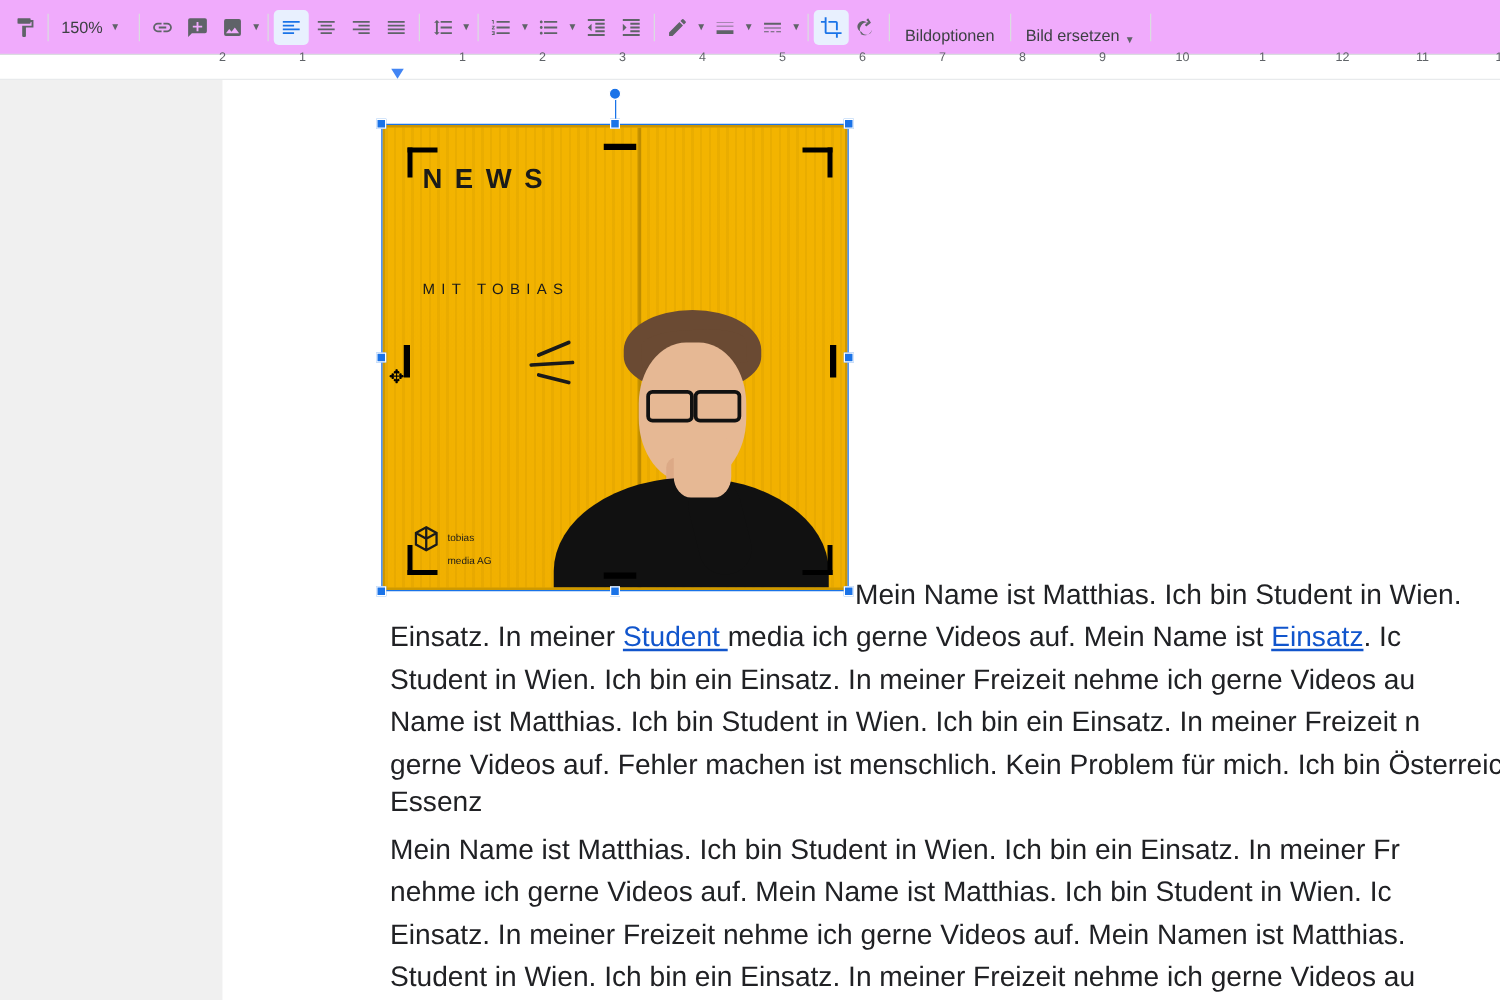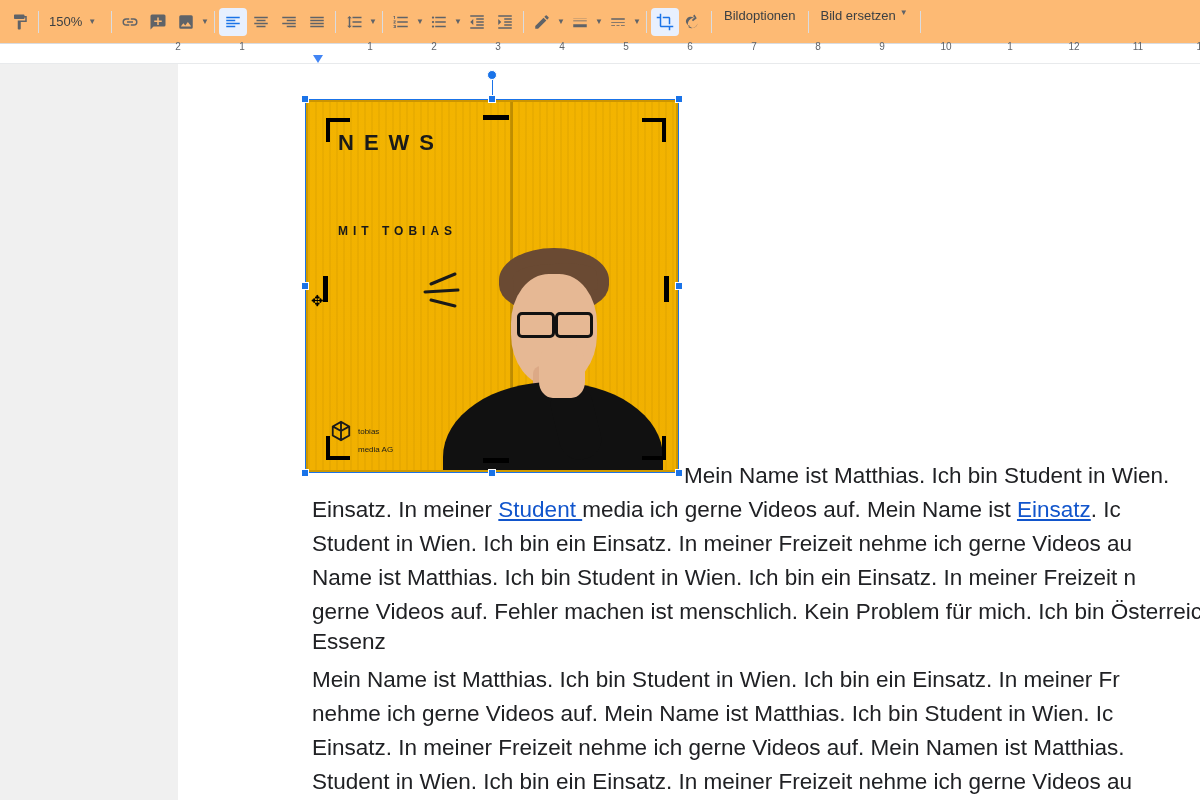--- a/index.html
+++ b/index.html
@@ -1,27 +1,27 @@
 <!DOCTYPE html>
 <html><head>
 <meta charset="utf-8">
 <style>
 *{margin:0;padding:0;box-sizing:border-box;font-family:Arial,"Helvetica Neue",Helvetica,sans-serif}
 body{background:#fff;overflow:hidden;width:1200px;height:800px;position:relative}
 
 
-.toolbar{height:44px;background:#fdba74;border-bottom:1px solid #dadce0;display:flex;align-items:center;padding:0 6px;gap:0;font-size:13px;color:#3c4043}
+.toolbar{height:44px;background:#f0abfc;border-bottom:1px solid #dadce0;display:flex;align-items:center;padding:0 6px;gap:0;font-size:13px;color:#3c4043}
 .tbtn{height:28px;min-width:28px;display:flex;align-items:center;justify-content:center;border-radius:4px;cursor:pointer;padding:0 3px}
 .tbtn.active{background:#e8f0fe;color:#1a73e8}
 .tbtn svg{width:18px;height:18px;fill:#5f6368}
 .tbtn.active svg{fill:#1a73e8}
 .zoom{width:64px;display:flex;align-items:center;gap:6px;padding:0 6px;color:#3c4043}
 .zoom .caret{font-size:8px;color:#5f6368}
 .sep{width:1px;height:22px;background:#dadce0;margin:0 4px}
-.txtbtn{padding:0 8px;height:28px;display:flex;align-items:flex-start;color:#3c4043;gap:4px}
+.txtbtn{padding:0 8px;height:28px;display:flex;align-items:flex-end;color:#3c4043;gap:4px}
 .txtbtn .caret{font-size:8px;color:#5f6368}
 .drop{width:10px;display:flex;align-items:center;justify-content:center;font-size:8px;color:#5f6368}
 .combo{display:flex;align-items:center}
 
 
 .ruler-wrap{position:relative;height:20px;background:#fff;border-bottom:1px solid #e8eaec}
 .ruler{position:absolute;left:178px;right:0;top:0;height:20px;font-size:10px;color:#5f6368}
 .ruler .nums{position:absolute;top:2px;left:0;right:0;display:flex;align-items:center}
 .ruler .num{position:absolute;transform:translateX(-50%)}
 .indent{position:absolute;top:11px;width:0;height:0;border-left:5px solid transparent;border-right:5px solid transparent;border-top:8px solid #4285f4}
@@ -30,21 +30,21 @@
 .canvas{position:absolute;top:64px;left:0;right:0;bottom:0;background:#f0f0f0}
 .page{position:absolute;top:0;left:178px;width:1100px;height:780px;background:#fff}
 
 
 .imgwrap{position:absolute;top:36px;left:128px;width:372px;height:372px}
 .img{width:100%;height:100%;background:linear-gradient(#f3b400,#f1b000);position:relative;overflow:hidden;border:2px solid rgba(0,0,0,.15)}
 .img:before{content:"";position:absolute;inset:0;background:repeating-linear-gradient(90deg,rgba(0,0,0,.04) 0 2px,transparent 2px 7px)}
 .img .stripe{position:absolute;top:0;bottom:0;width:3px;left:55%;background:rgba(0,0,0,.18)}
 .img .t1{position:absolute;top:28px;left:30px;font-size:22px;letter-spacing:10px;font-weight:600;color:#1a1a1a}
 .img .t2{position:absolute;top:54px;left:28px;font-size:52px;font-weight:700;color:#1a1a1a;letter-spacing:-1px}
-.img .t3{position:absolute;top:122px;left:30px;font-size:12px;letter-spacing:5px;font-weight:700;color:#1a1a1a}
+.img .t3{position:absolute;top:122px;left:30px;font-size:12px;letter-spacing:5px;font-weight:400;color:#1a1a1a}
 .img .spark{position:absolute;top:166px;left:105px}
 .img .spark svg{width:50px;height:50px;fill:none;stroke:#1a1a1a;stroke-width:3;stroke-linecap:round}
 .img .logo{position:absolute;bottom:14px;left:22px;display:flex;align-items:flex-start;gap:6px;color:#1a1a1a}
 .img .logo svg{width:22px;height:22px;fill:none;stroke:#1a1a1a;stroke-width:2}
 .img .logo span{font-size:8px;line-height:1}
 .img .person{position:absolute;bottom:0;left:135px;width:220px;height:225px}
 .person .shirt{position:absolute;bottom:0;left:0;right:0;height:88px;background:#111;border-radius:50% 50% 0 0/85% 85% 0 0}
 .person .neck{position:absolute;bottom:72px;left:90px;width:42px;height:32px;background:#dca986;border-radius:8px}
 .person .head{position:absolute;bottom:84px;left:68px;width:86px;height:112px;background:#e6b894;border-radius:44% 44% 46% 46%}
 .person .hair{position:absolute;bottom:158px;left:56px;width:110px;height:64px;background:#6a4a33;border-radius:50% 50% 42% 42%}

